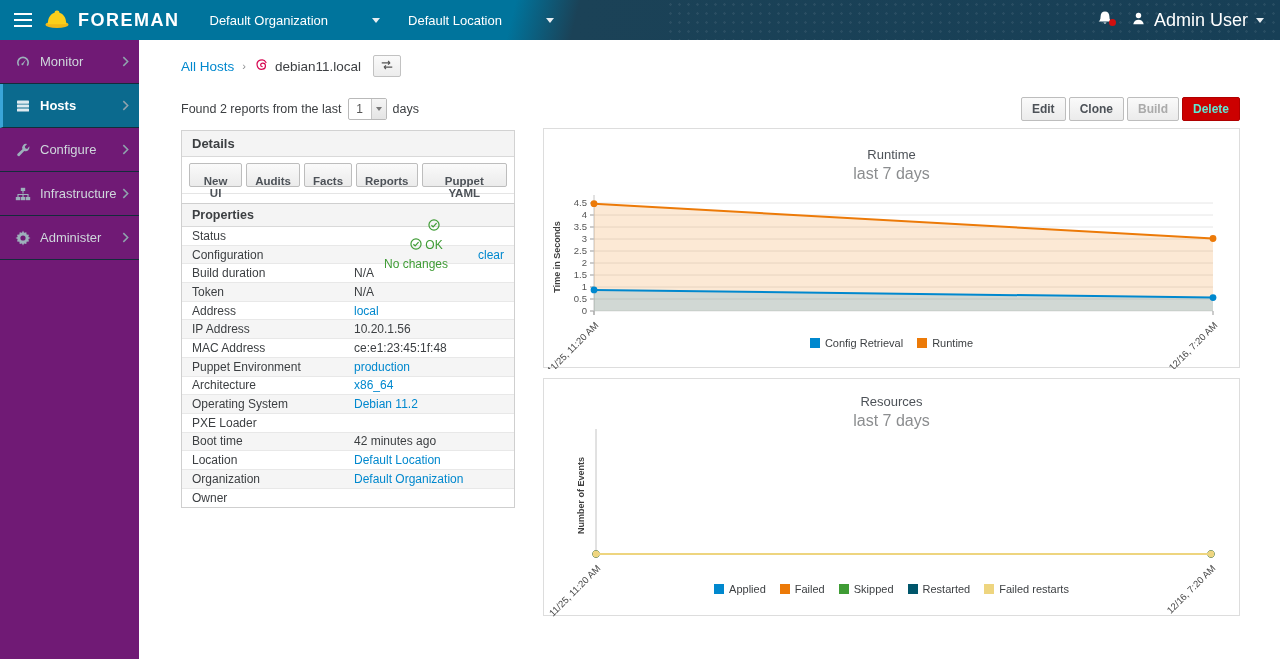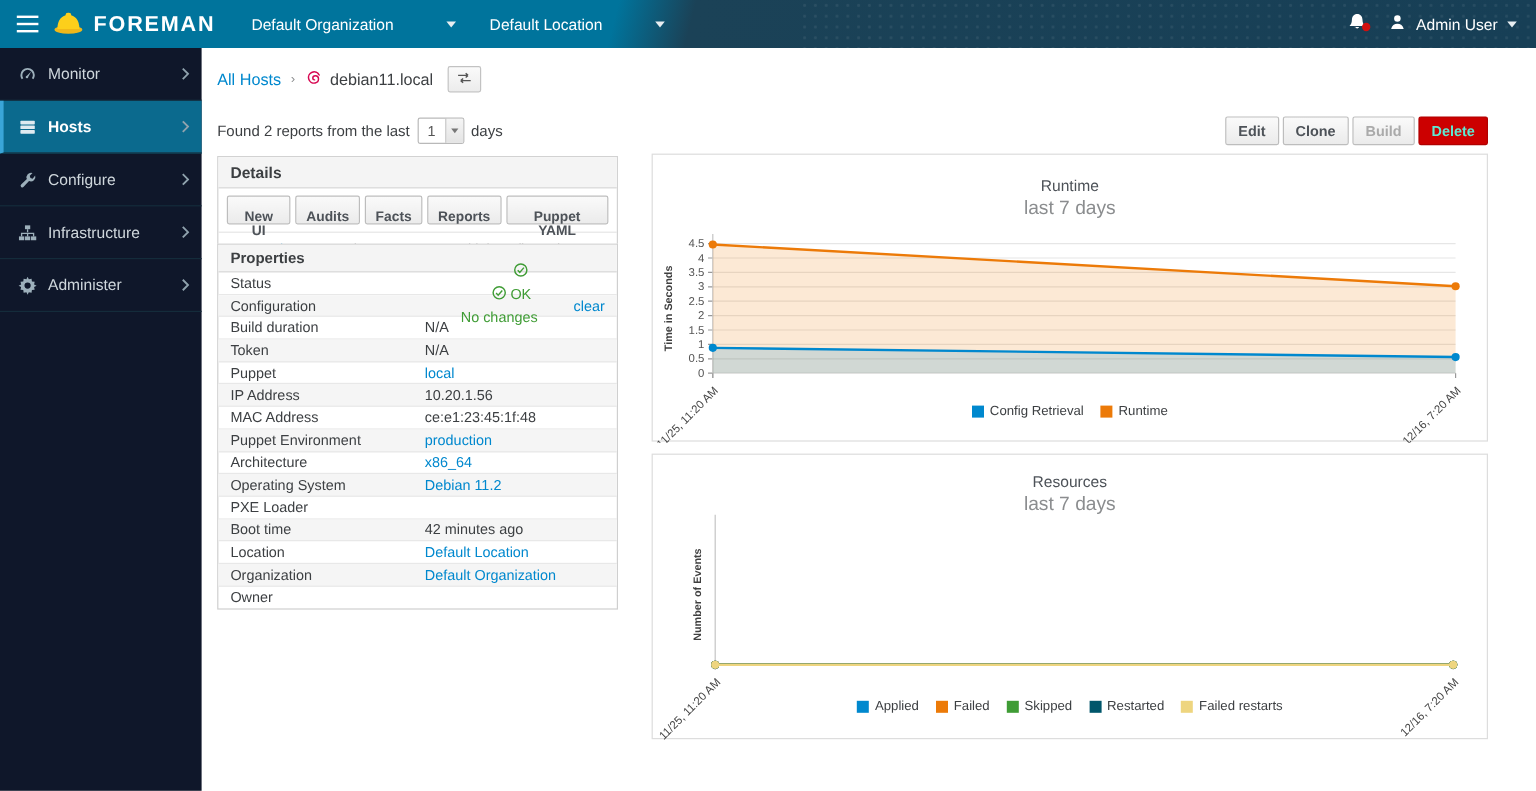--- a/index.html
+++ b/index.html
@@ -23,25 +23,25 @@
   .nav-left, .nav-right { display:flex; align-items:center; height:100%; }
   .hamburger { background:none; border:none; cursor:pointer; padding:0 12px 0 14px; display:flex; flex-direction:column; gap:4px; }
   .hamburger i { display:block; width:18px; height:2px; background:#fff; }
   .brand { display:flex; align-items:center; gap:8px; padding-right:16px; cursor:pointer; }
   .brand-text { font-size:18px; font-weight:bold; letter-spacing:1.5px; }
   .nav-dd { display:flex; align-items:center; justify-content:space-between; height:100%; padding:0 14px; cursor:pointer; font-size:13px; }
   .nav-dd .lbl { margin-right:44px; }
   .caret { width:0; height:0; border-left:4px solid transparent; border-right:4px solid transparent; border-top:5px solid #e8eef1; }
   .bell-wrap { position:relative; padding:0 14px; cursor:pointer; display:flex; align-items:center; z-index:11;}
   .bell-dot { position:absolute; top:9px; right:11px; width:7px; height:7px; border-radius:50%; background:#d10f0f; }
-  .user-dd { display:flex; align-items:center; gap:8px; padding:0 16px 0 4px; cursor:pointer; font-size:13px; z-index:11;}
+  .user-dd { display:flex; align-items:center; gap:8px; padding:0 16px 0 4px; cursor:pointer; font-size:18px; z-index:11;}
   
   .sidebar {
-    position:absolute; top:40px; left:0; bottom:0; width:168px;
-    background:#0f172a; z-index:5;
+    position:absolute; top:40px; left:0; bottom:0; width:139px;
+    background:#701a75; z-index:5;
   }
   .sb-item {
     height:44px; display:flex; align-items:center; padding:0 10px 0 15px;
     border-bottom:1px solid #142c3b; cursor:pointer; color:#cfd7dc;
   }
   .sb-icon { width:16px; height:16px; color:#9db0bb; margin-right:9px; flex:none; display:flex; align-items:center; }
   .sb-label { font-size:13px; flex:1; }
   .sb-chev { color:#8fa2ad; display:flex; align-items:center; }
   .sb-item.active { background:#0b6a8e; border-left:3px solid #3aa5d8; padding-left:12px; color:#fff; }
   .sb-item.active .sb-icon { color:#dfeaf0; }
@@ -309,21 +309,21 @@
         </div>
         <div class="prow">
           <span class="plabel">Build duration</span>
           <span class="pvalue">N/A</span>
         </div>
         <div class="prow stripe">
           <span class="plabel">Token</span>
           <span class="pvalue">N/A</span>
         </div>
         <div class="prow">
-          <span class="plabel">Puppet</span>
+          <span class="plabel">Address</span>
           <span class="pvalue link">local</span>
         </div>
         <div class="prow stripe">
           <span class="plabel">IP Address</span>
           <span class="pvalue">10.20.1.56</span>
         </div>
         <div class="prow">
           <span class="plabel">MAC Address</span>
           <span class="pvalue">ce:e1:23:45:1f:48</span>
         </div>

